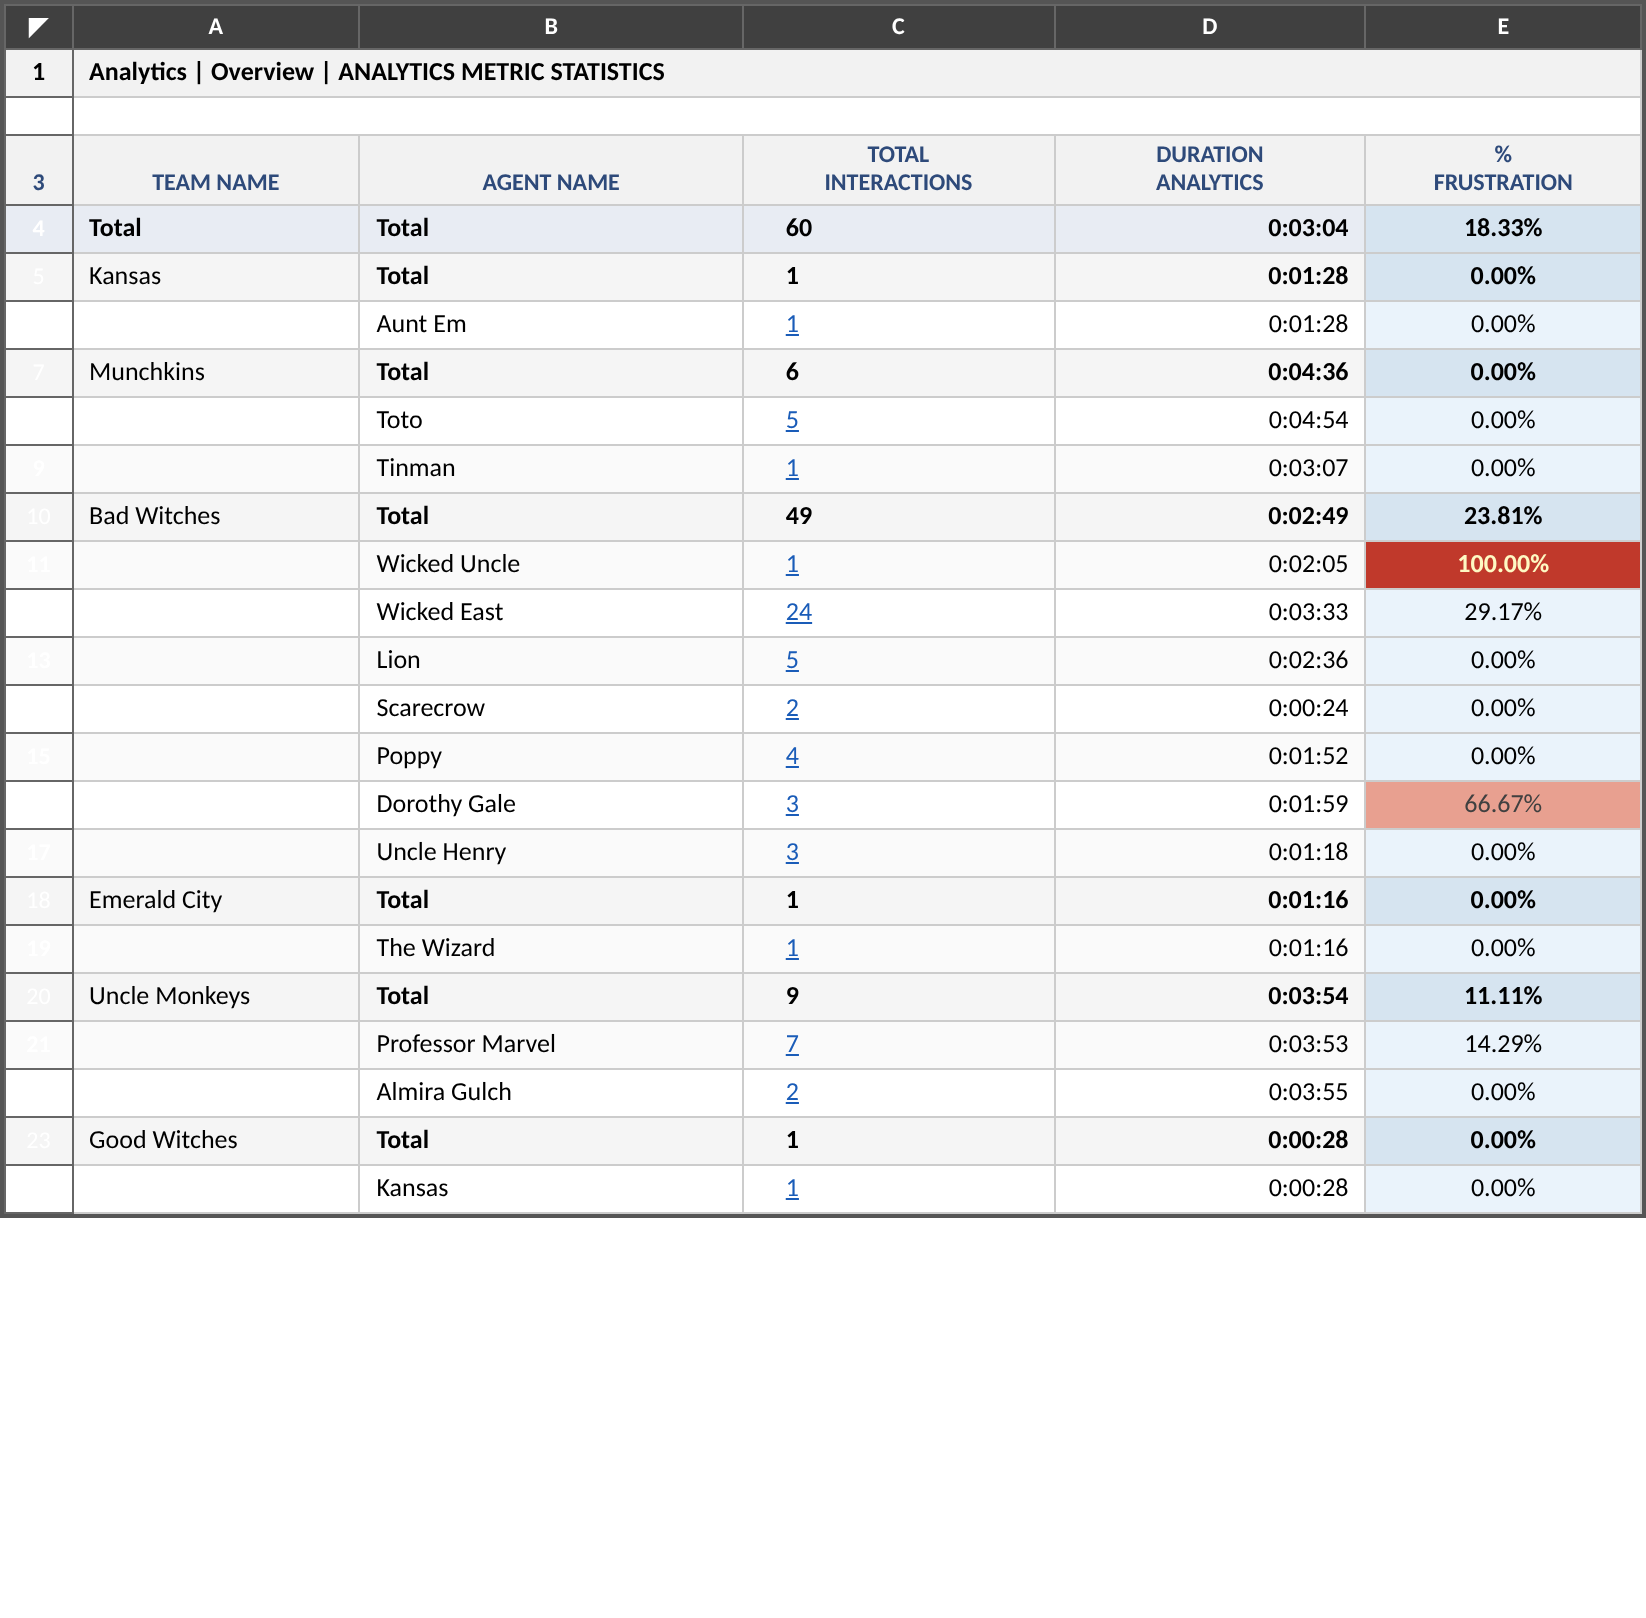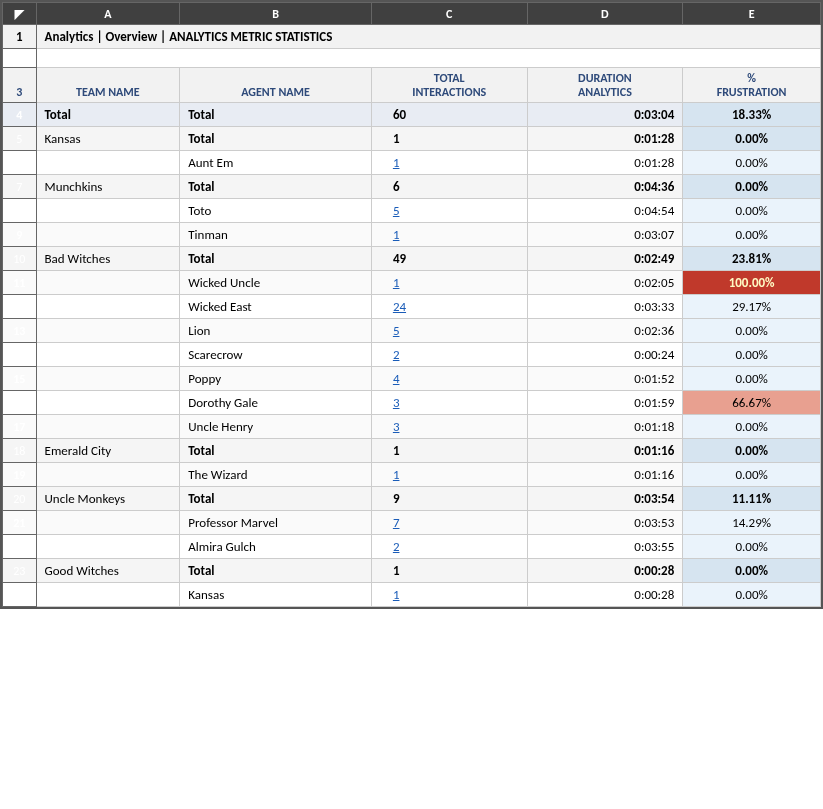--- a/index.html
+++ b/index.html
@@ -120,21 +120,21 @@
     }
 
     
     .frustration-high {
       background-color: #c0392b !important;
       color: #fef9c3;
       font-weight: bold;
     }
     .frustration-med {
       background-color: #e8a090 !important;
-      color: #000000;
+      color: #404040;
     }
     .frustration-blue {
       background-color: #d6e4f0 !important;
       font-weight: bold;
     }
     .frustration-blue-light {
       background-color: #eaf3fb !important;
     }
   </style>
 </head>

